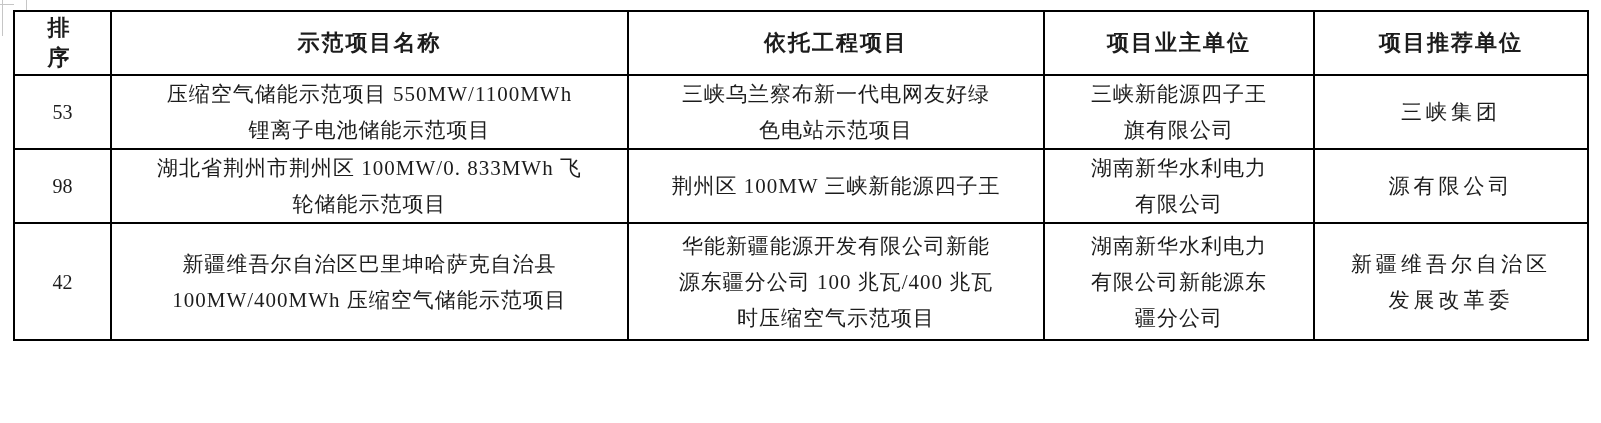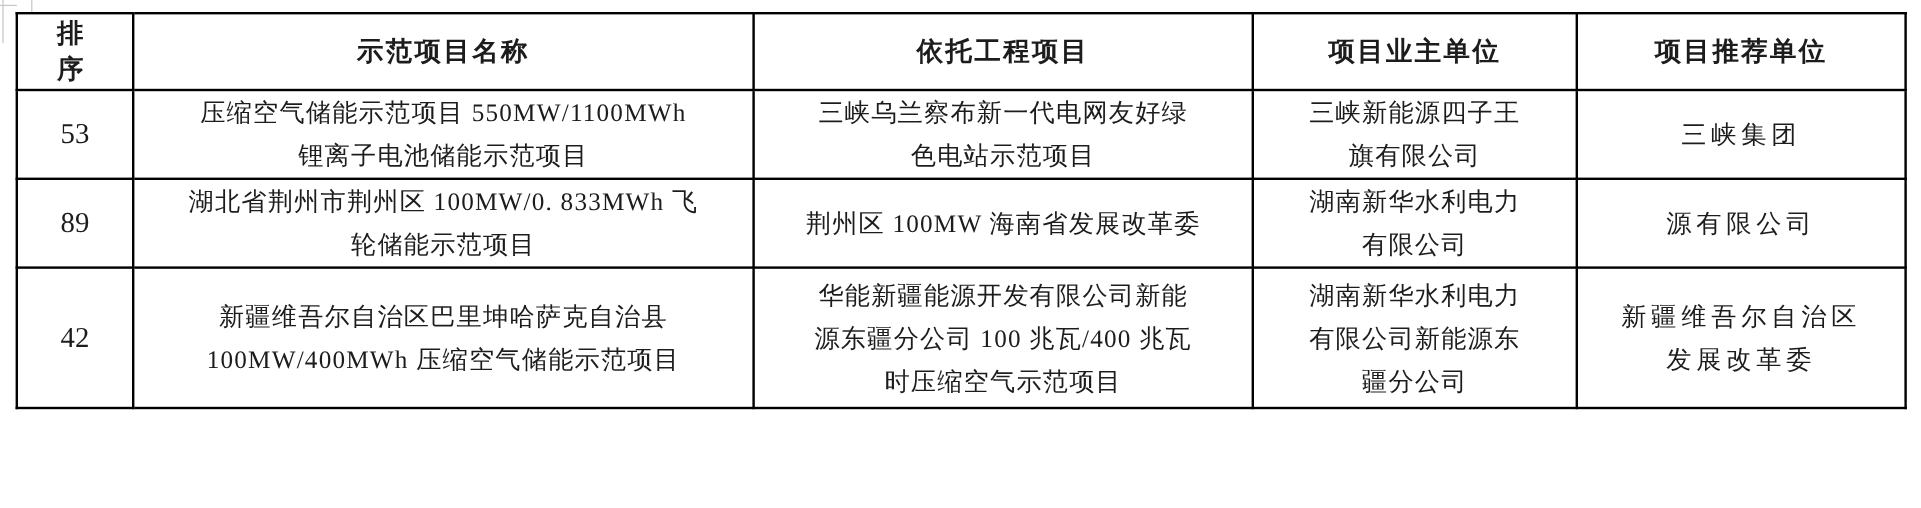--- a/index.html
+++ b/index.html
@@ -53,21 +53,21 @@
     letter-spacing: 2px;
     line-height: 30px;
   }
   .projects-table th.th-rank { letter-spacing: 8px; }
 
   .projects-table td {
     font-size: 21px;
     letter-spacing: 1px;
     line-height: 36px;
   }
-  .projects-table td.rank { font-size: 24px; letter-spacing: 0; }
+  .projects-table td.rank { font-size: 20px; letter-spacing: 0; }
   .projects-table td.spread { letter-spacing: 11px; }
   .projects-table td.rec { letter-spacing: 4px; }
 </style>
 </head>
 <body>
 
 <div class="page">
 
   <div class="artifact artifact-v1"></div>
   <div class="artifact artifact-h1"></div>
@@ -95,24 +95,24 @@
         <td class="rank">53</td>
         <td>压缩空气储能示范项目 550MW/1100MWh
 锂离子电池储能示范项目</td>
         <td>三峡乌兰察布新一代电网友好绿
 色电站示范项目</td>
         <td>三峡新能源四子王
 旗有限公司</td>
         <td class="rec spread">三峡集团</td>
       </tr>
       <tr class="r-normal">
-        <td class="rank">89</td>
+        <td class="rank">98</td>
         <td>湖北省荆州市荆州区 100MW/0. 833MWh 飞
 轮储能示范项目</td>
-        <td>荆州区 100MW 海南省发展改革委</td>
+        <td>荆州区 100MW 三峡新能源四子王</td>
         <td>湖南新华水利电力
 有限公司</td>
         <td class="rec spread">源有限公司</td>
       </tr>
       <tr class="r-tall">
         <td class="rank">42</td>
         <td>新疆维吾尔自治区巴里坤哈萨克自治县
 100MW/400MWh 压缩空气储能示范项目</td>
         <td>华能新疆能源开发有限公司新能
 源东疆分公司 100 兆瓦/400 兆瓦

